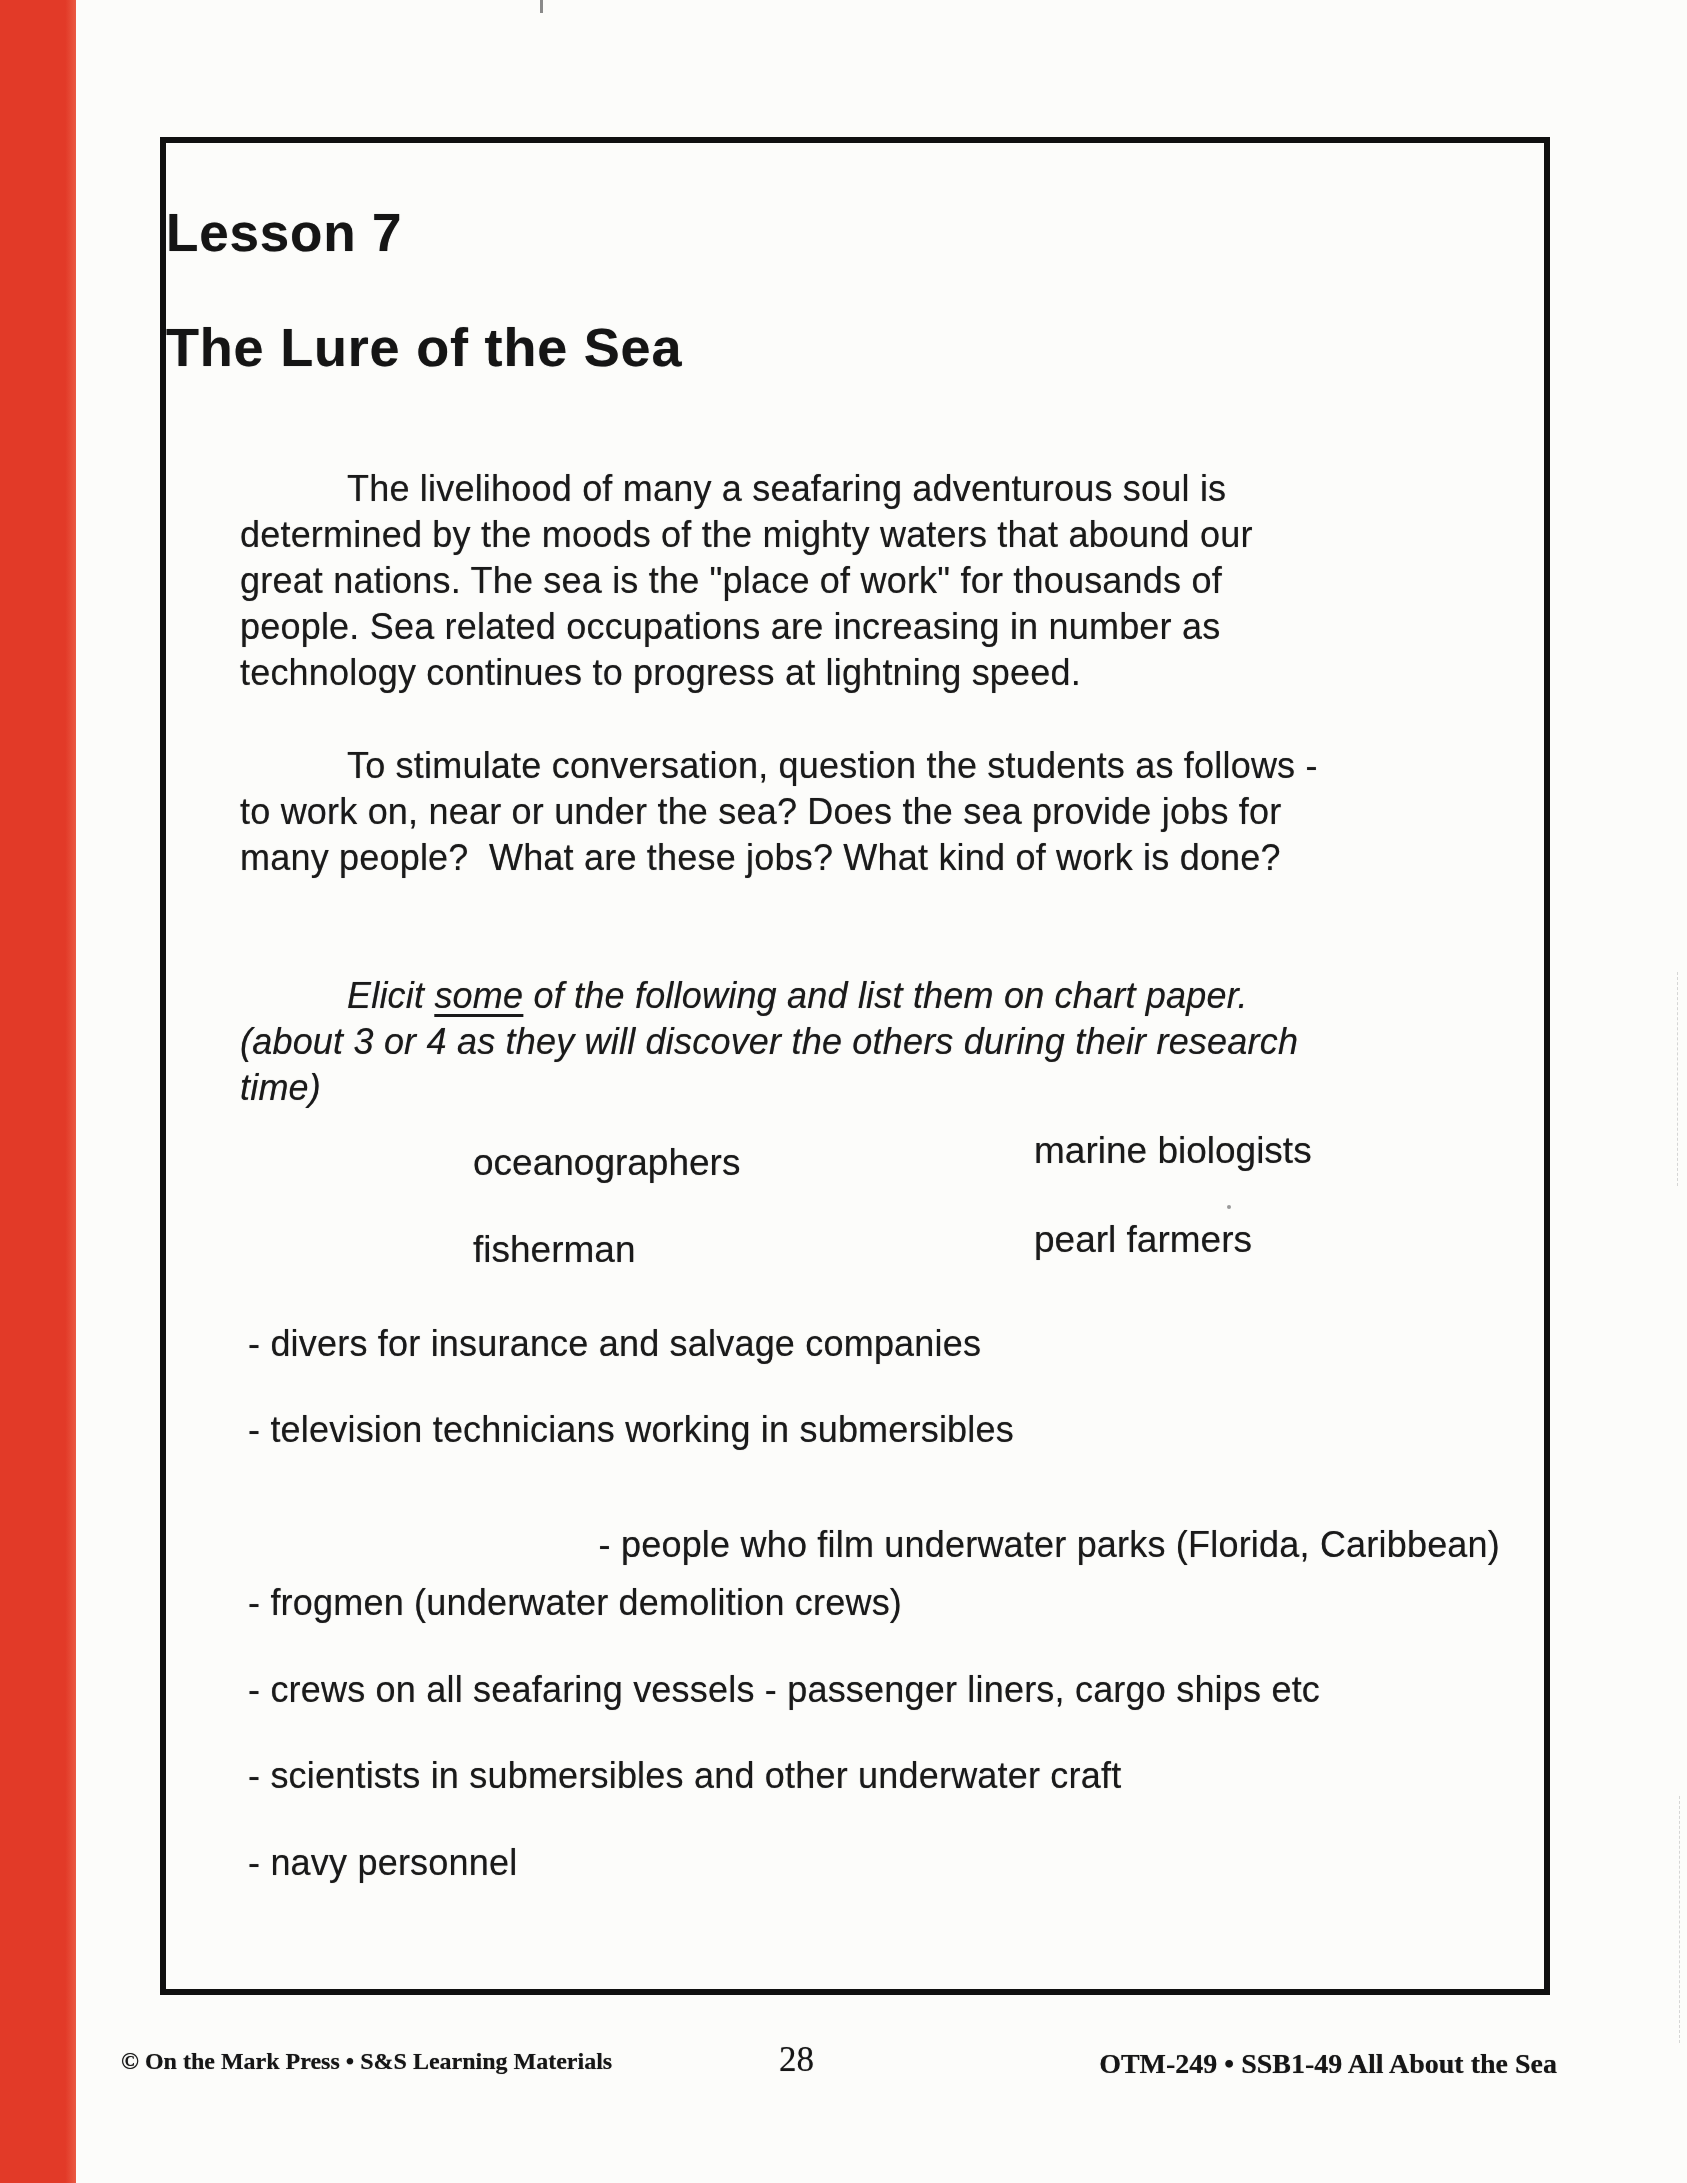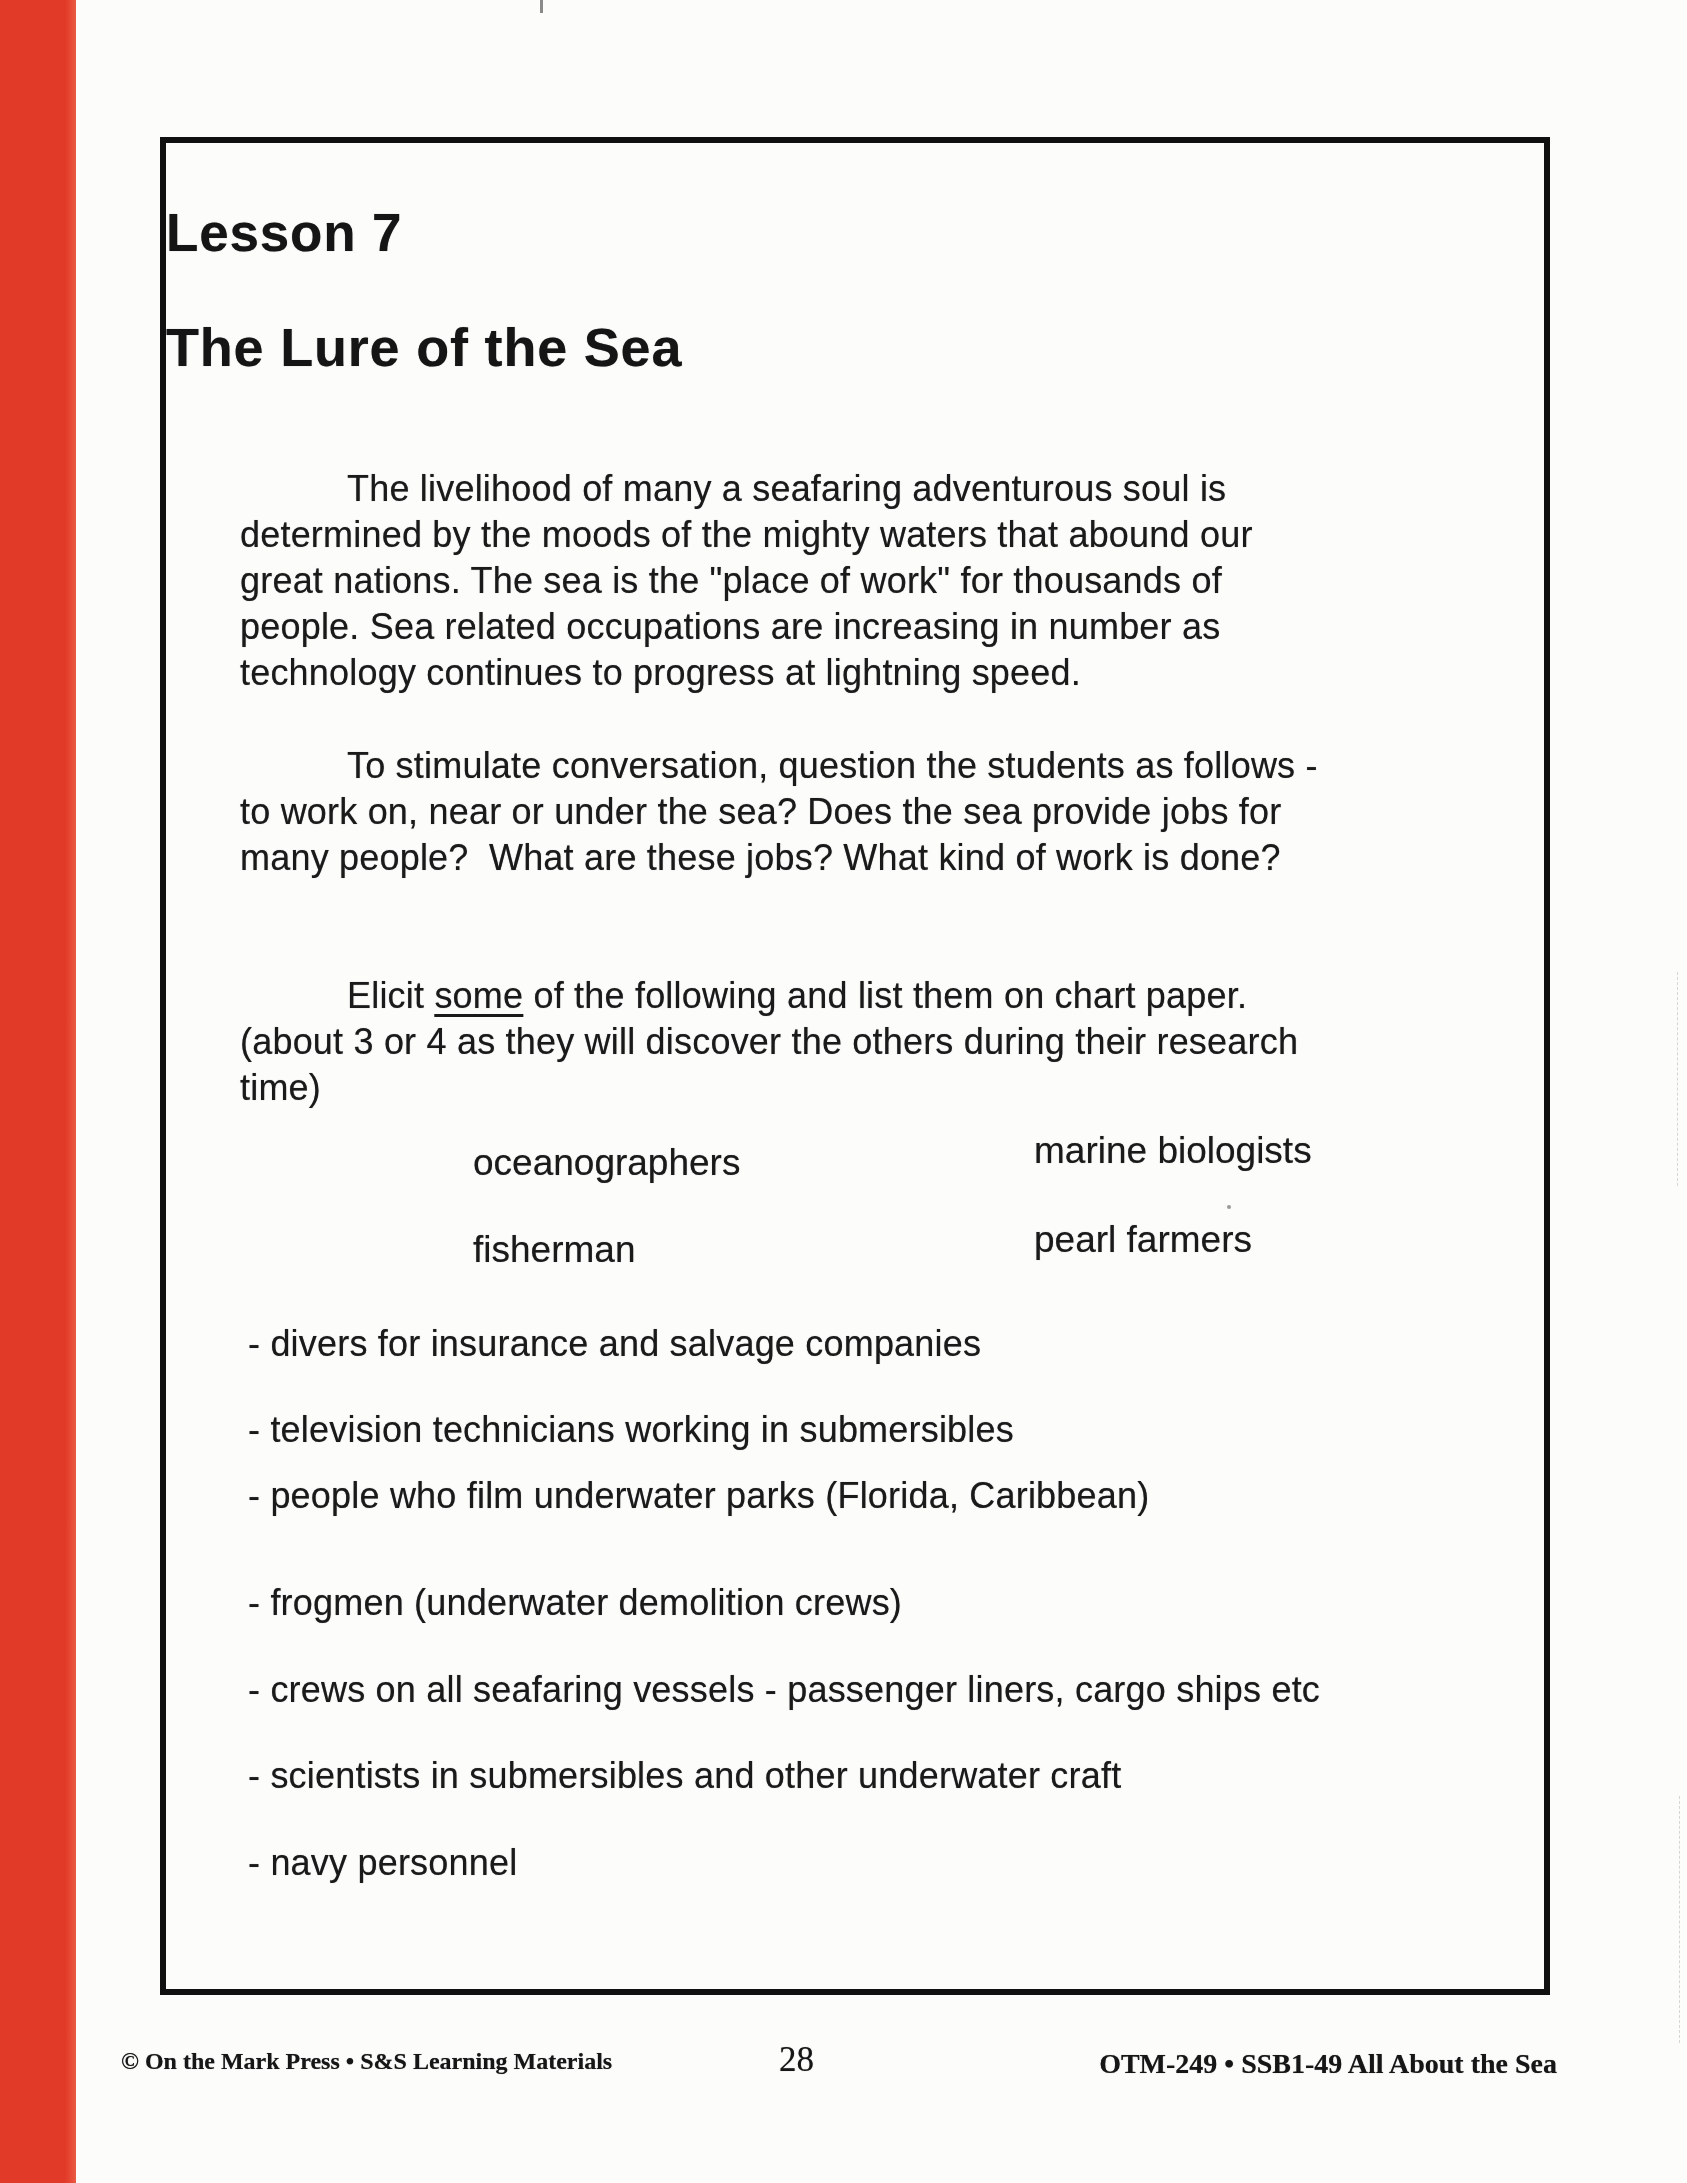--- a/index.html
+++ b/index.html
@@ -41,42 +41,42 @@
   h2.lesson-title  { top: 173px; font-size: 54px; }
 
   .para {
     position: absolute; left: 74px; width: 1236px;
     font-size: 36px; line-height: 46px; letter-spacing: 0.2px;
   }
   .para .line { white-space: pre; }
   .para .line.first { padding-left: 107px; }
   .para-1 { top: 323px; }
   .para-2 { top: 600px; }
-  .para-3 { top: 830px; }
+  .para-3 { top: 830px; font-style: italic; }
   .uline {
     text-decoration: underline;
     text-decoration-thickness: 2.5px;
     text-underline-offset: 5.8px;
   }
 
   .jobs { position: absolute; left: 0; top: 0; width: 100%; font-size: 37px; }
   .job { position: absolute; white-space: pre; }
   .job.l0 { left: 307px;  top: 999px; }
   .job.r0 { left: 868px; top: 987px; }
   .job.l1 { left: 307px;  top: 1086px; }
   .job.r1 { left: 868px; top: 1076px; }
 
   .dash-list { position: absolute; left: 0; top: 0; width: 100%; }
   .dash-item {
     position: absolute; left: 82px; width: 1252px;
     font-size: 36px; letter-spacing: 0.2px; white-space: pre;
   }
   .dash-item.i0 { top: 1180px; }
   .dash-item.i1 { top: 1266px; }
-  .dash-item.i2 { top: 1332px; }
+  .dash-item.i2 { top: 1381px; text-align: right; }
   .dash-item.i3 { top: 1439px; }
   .dash-item.i4 { top: 1526px; }
   .dash-item.i5 { top: 1612px; }
   .dash-item.i6 { top: 1699px; }
 
   .footer {
     position: absolute; left: 0; top: 0; width: 100%;
     font-family: "Liberation Serif", serif; color: #161616;
   }
   .footer-left {

